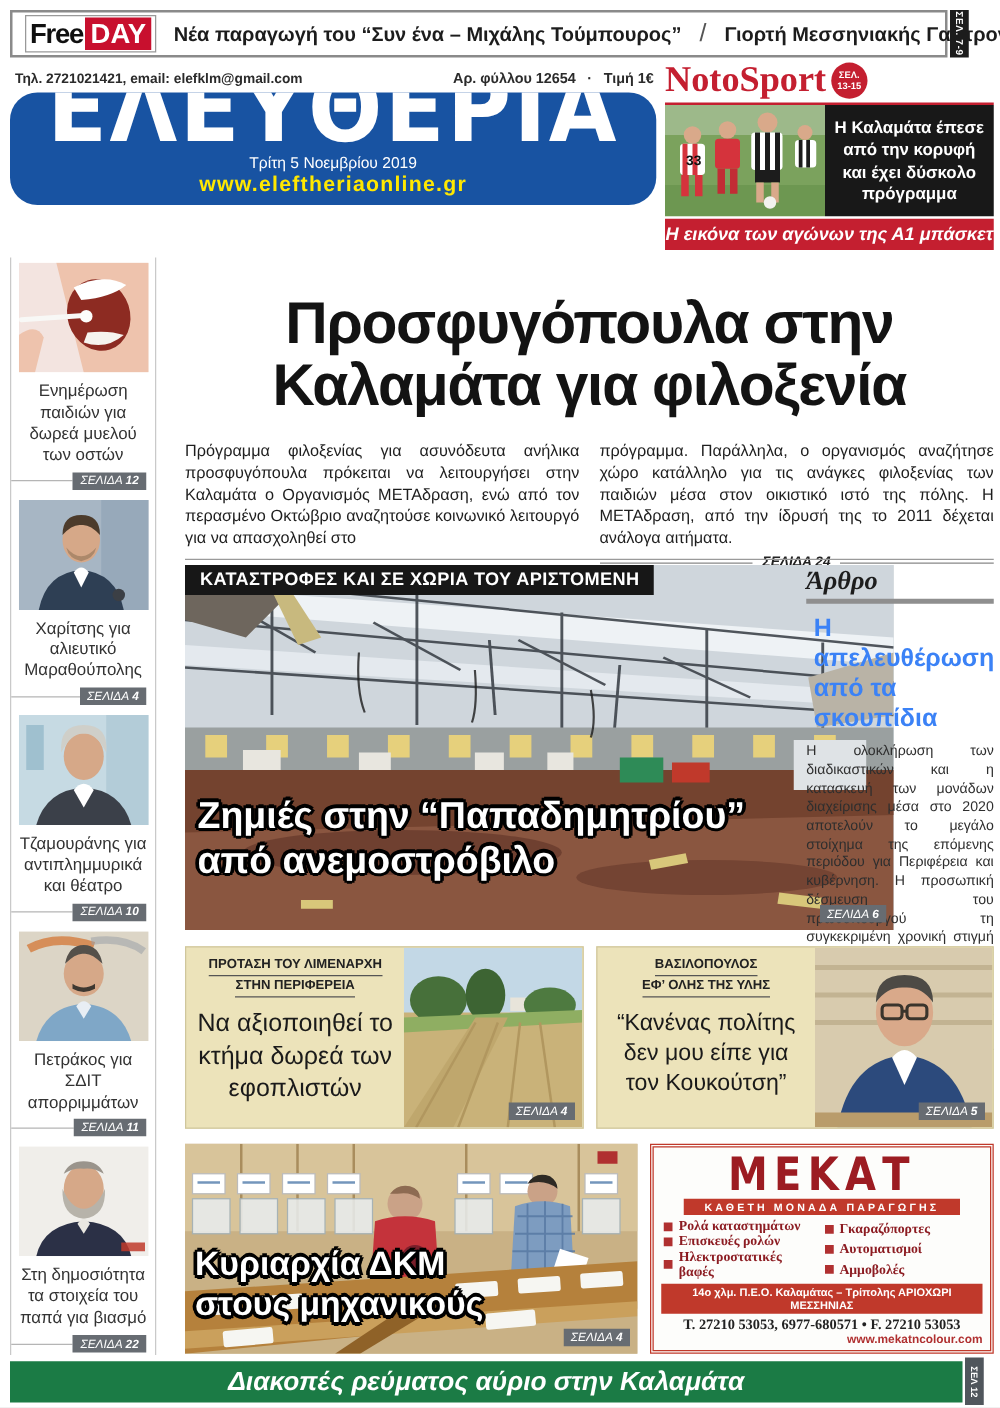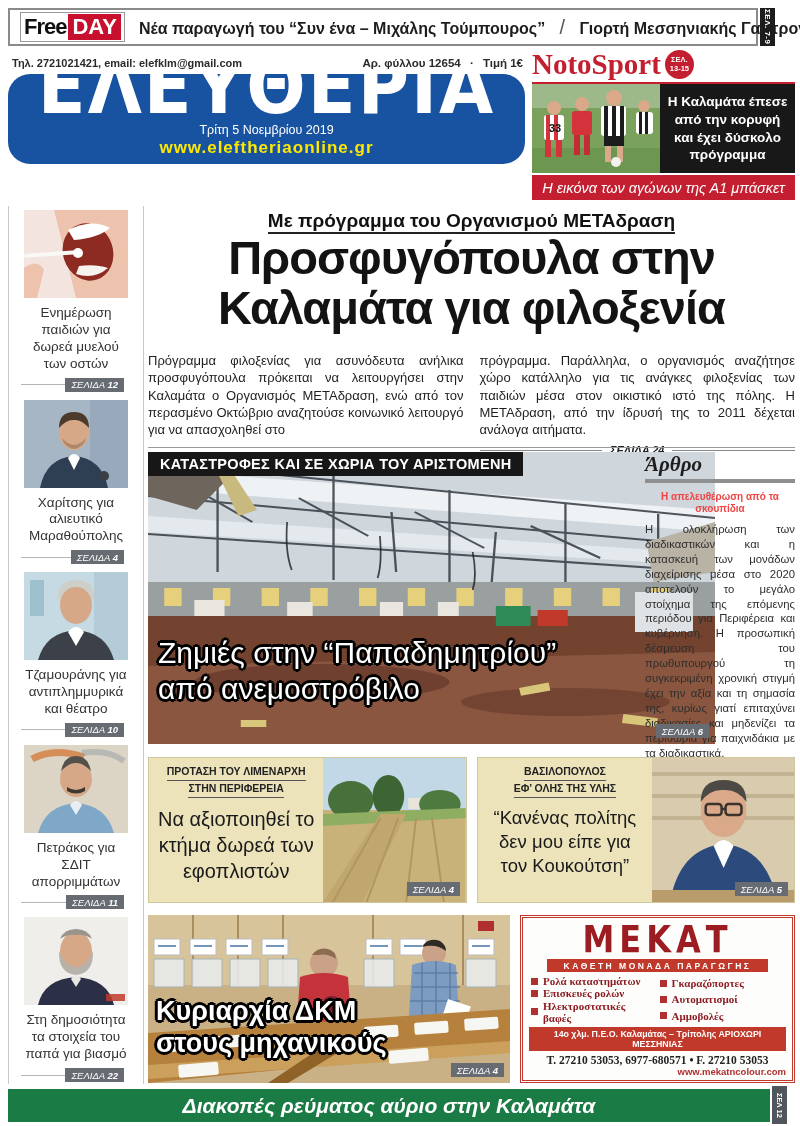--- a/index.html
+++ b/index.html
@@ -36,27 +36,27 @@
   .noto{position:absolute;left:532px;top:50px;width:263px;height:152px;}
   .noto-head{display:flex;align-items:flex-start;gap:4px;height:34px;border-bottom:2px solid #c41f30;box-sizing:border-box;}
   .noto-title{font-family:"Liberation Serif",serif;font-weight:700;font-size:29px;color:#c41f30;line-height:1;}
   .noto-badge{width:29px;height:29px;border-radius:50%;background:#c41f30;color:#fff;font-size:7.5px;font-weight:700;
               display:flex;flex-direction:column;align-items:center;justify-content:center;line-height:1.15;flex:none;}
   .noto-mid{display:flex;height:89px;}
   .noto-photo{width:128px;position:relative;overflow:hidden;background:#7ba25d;flex:none;}
   .noto-photo svg{width:100%;height:100%;display:block;}
   .noto-teaser{flex:1;background:#181818;color:#fff;font-size:13.5px;font-weight:700;text-align:center;
                display:flex;align-items:center;justify-content:center;padding:4px 7px;line-height:1.3;box-sizing:border-box;}
-  .noto-strip{height:25px;background:#c41f30;color:#fff;font-style:italic;font-weight:400;font-size:14.5px;
+  .noto-strip{height:25px;background:#c41f30;color:#fff;font-style:italic;font-weight:700;font-size:14.5px;
               display:flex;align-items:center;justify-content:center;margin-top:2px;}
 
   
-  .sidebar{position:absolute;left:8px;top:206px;width:136px;height:878px;border-left:1px solid #c9c9c9;
+  .sidebar{position:absolute;left:8px;top:206px;width:117px;height:878px;border-left:1px solid #c9c9c9;
            border-right:1px solid #c9c9c9;display:flex;flex-direction:column;justify-content:space-between;
-           padding:4px 12px 2px;box-sizing:border-box;}
+           padding:4px 0 2px;box-sizing:border-box;}
   .s-item{display:flex;flex-direction:column;align-items:center;}
   .s-photo{width:104px;height:88px;overflow:hidden;}
   .s-photo svg{width:100%;height:100%;display:block;}
   .s-cap{font-size:13.5px;color:#333;text-align:center;line-height:1.25;margin-top:7px;padding:0 3px;}
   .s-pageline{width:100%;display:flex;align-items:center;margin-top:5px;padding-right:7px;box-sizing:border-box;}
   .ln{flex:1;height:1px;background:#b5b5b5;}
   .pagebadge{background:#676c72;color:#fff;font-size:9.5px;font-style:italic;padding:1.5px 6px;white-space:nowrap;}
 
   
   .lead-kicker{position:absolute;left:148px;top:210px;width:647px;text-align:center;font-size:19px;font-weight:700;color:#111;}
@@ -67,30 +67,30 @@
   .lead-col{flex:1;font-size:13px;color:#1e1e1e;text-align:justify;line-height:1.33;}
   .lead-page{display:flex;align-items:center;gap:8px;margin-top:5px;font-size:11px;font-weight:700;font-style:italic;color:#222;}
   .lead-page .ln{background:#888;}
   .main-rule{position:absolute;left:148px;top:447px;width:647px;border-top:1px solid #9a9a9a;}
 
   
   .storm{position:absolute;left:148px;top:452px;width:567px;height:292px;overflow:hidden;background:#cfd6dc;}
   .storm-label{position:absolute;left:0;top:0;background:#171717;color:#fff;font-size:14.5px;font-weight:700;
                padding:4px 12px;letter-spacing:.3px;z-index:2;}
   .storm svg{position:absolute;inset:0;width:100%;height:100%;}
-  .storm-head{position:absolute;left:10px;bottom:38px;z-index:2;font-size:30px;font-weight:400;line-height:1.18;}
+  .storm-head{position:absolute;left:10px;bottom:38px;z-index:2;font-size:30px;font-weight:700;line-height:1.18;}
   .outline{color:#fff;text-shadow:-2px -2px 0 #000,2px -2px 0 #000,-2px 2px 0 #000,2px 2px 0 #000,
            0 -3px 0 #000,0 3px 0 #000,-3px 0 0 #000,3px 0 0 #000;}
   .ph-badge{position:absolute;right:6px;bottom:6px;z-index:2;}
 
   
   .arthro{position:absolute;left:645px;top:452px;width:150px;height:292px;}
   .arthro-label{font-family:"Liberation Serif",serif;font-style:italic;font-weight:700;font-size:21px;color:#1d1d1d;
                 border-bottom:4px solid #8f8f8f;padding-bottom:2px;}
-  .arthro-title{color:#ef4444;font-weight:700;font-size:10px;text-align:center;line-height:1.2;margin:8px 6px 7px;}
+  .arthro-title{color:#3b82f6;font-weight:700;font-size:20px;line-height:1.2;margin:8px 6px 7px;}
   .arthro-body{font-size:11.3px;color:#2e2e2e;text-align:justify;line-height:1.32;}
   .arthro-page{border-top:1px solid #777;margin-top:6px;padding-top:3px;font-size:11px;font-weight:700;
                font-style:italic;text-align:center;color:#111;}
 
   
   .teasebox{position:absolute;top:757px;height:146px;background:#ece3ba;border:1px solid #cfc69c;
             box-sizing:border-box;display:flex;overflow:hidden;}
   .tb1{left:148px;width:319px;}
   .tb2{left:477px;width:318px;}
   .tb-left{width:55%;display:flex;flex-direction:column;align-items:center;justify-content:flex-start;
@@ -298,21 +298,20 @@
       </div>
       <div class="s-cap">Στη δημοσιότητα τα στοιχεία του παπά για βιασμό</div>
       <div class="s-pageline">
         <span class="ln"></span>
         <span class="pagebadge"><span>ΣΕΛΙΔΑ</span> <b>22</b></span>
       </div>
     </div>
 
   </div>
 
-  <div class="lead-kicker"><span>Με πρόγραμμα του Οργανισμού ΜΕΤΑδραση</span></div>
   <div class="lead-headline">
     <div>Προσφυγόπουλα στην</div>
     <div>Καλαμάτα για φιλοξενία</div>
   </div>
   <div class="lead-body">
     <div class="lead-col">Πρόγραμμα φιλοξενίας για ασυνόδευτα ανήλικα προσφυγόπουλα πρόκειται να λειτουργήσει στην Καλαμάτα ο Οργανισμός ΜΕΤΑδραση, ενώ από τον περασμένο Οκτώβριο αναζητούσε κοινωνικό λειτουργό για να απασχοληθεί στο</div>
     <div class="lead-col">
       <span>πρόγραμμα. Παράλληλα, ο οργανισμός αναζήτησε χώρο κατάλληλο για τις ανάγκες φιλοξενίας των παιδιών μέσα στον οικιστικό ιστό της πόλης. Η ΜΕΤΑδραση, από την ίδρυσή της το 2011 δέχεται ανάλογα αιτήματα.</span>
       <div class="lead-page">
         <span class="ln"></span>

